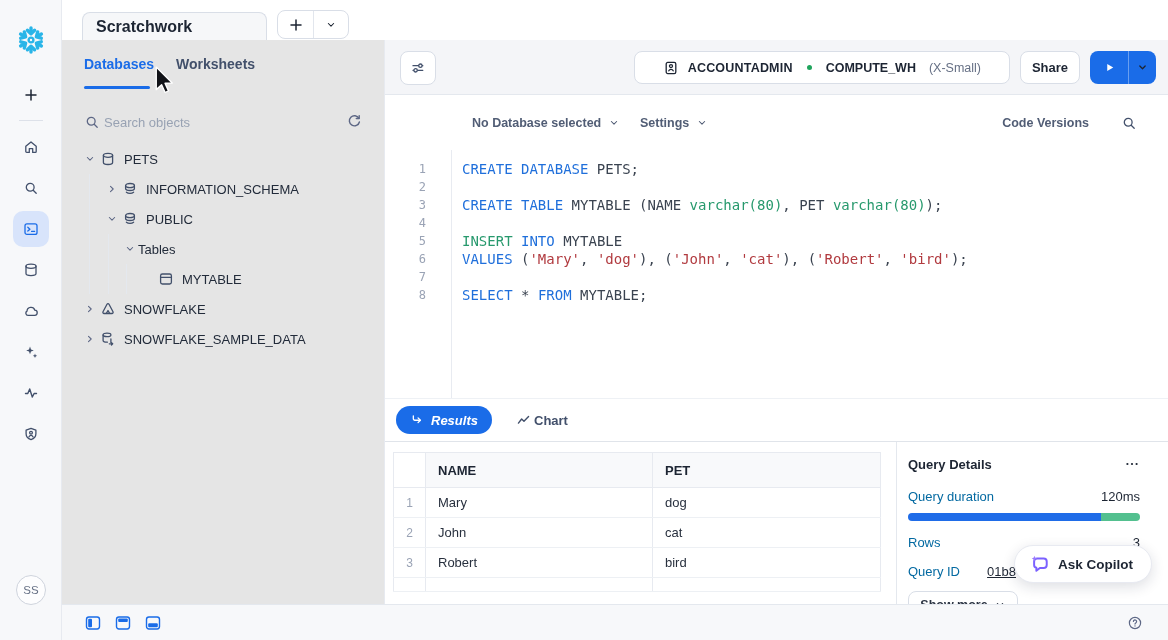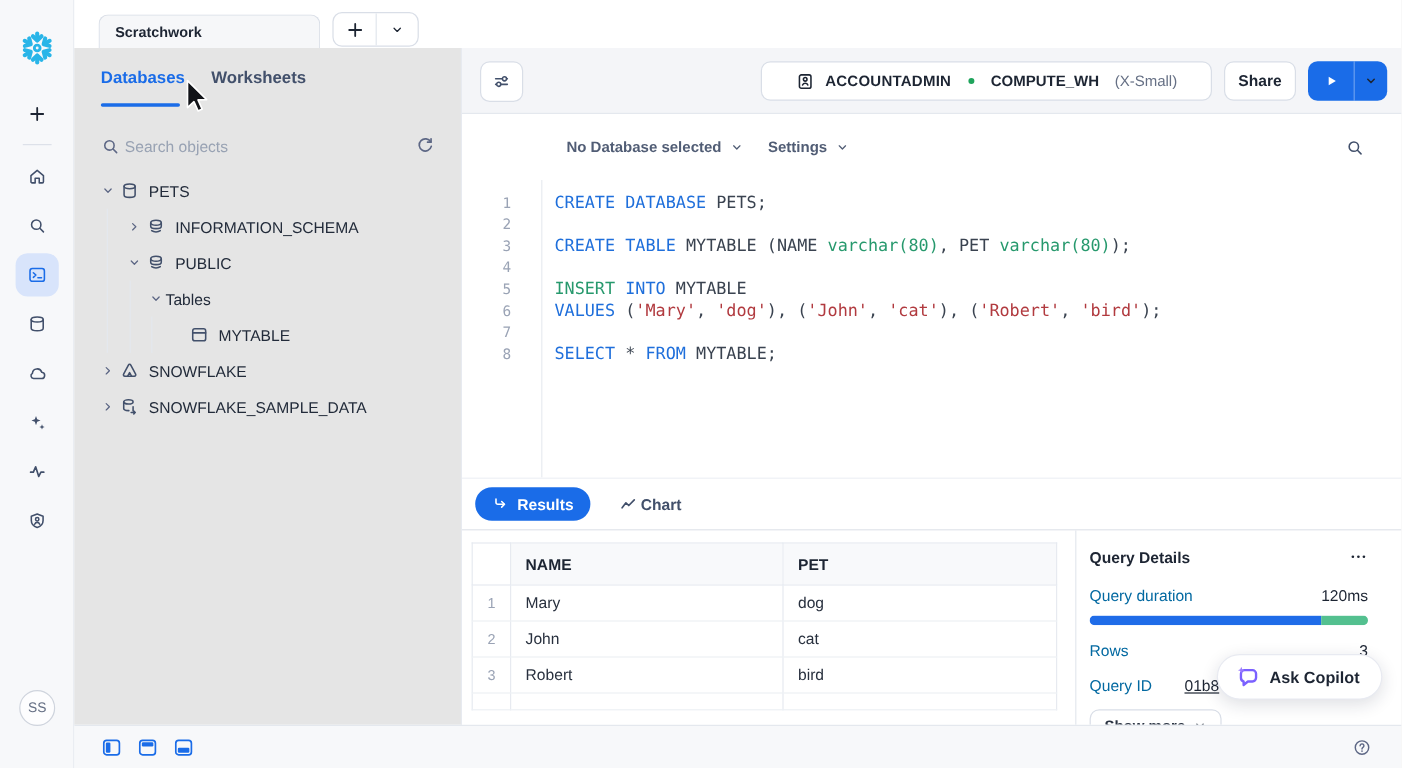--- a/index.html
+++ b/index.html
@@ -11,21 +11,21 @@
   .rail-logo { position:absolute; left:15px; top:24px; width:32px; height:32px; }
   .rail-plus { position:absolute; left:13px; top:79px; width:36px; height:32px; display:flex; align-items:center; justify-content:center; cursor:pointer; }
   .rail-divider { position:absolute; left:19px; top:120px; width:24px; height:1px; background:#dde1e9; }
   .rail-nav { position:absolute; left:13px; top:129px; width:36px; display:flex; flex-direction:column; gap:5px; }
   .rail-item { width:36px; height:36px; border-radius:10px; display:flex; align-items:center; justify-content:center; color:#42506b; }
   .rail-item.active { background:#d8e4fb; color:#1a6ce8; }
   .rail-avatar { position:absolute; left:16px; top:575px; width:30px; height:30px; border-radius:50%; border:1px solid #cfd4dd; display:flex; align-items:center; justify-content:center; font-size:11.5px; color:#667085; background:#fdfdfe; }
 
   
   .topbar { position:absolute; left:62px; top:0; right:0; height:40px; background:#fff; }
-  .ws-tab { position:absolute; left:20px; top:12px; width:185px; height:28px; background:#f6f7f9; border:1px solid #d9dee7; border-bottom:none; border-radius:8px 8px 0 0; display:flex; align-items:center; padding-left:13px; font-size:12px; font-weight:700; color:#1d2533; }
+  .ws-tab { position:absolute; left:20px; top:12px; width:185px; height:28px; background:#f6f7f9; border:1px solid #d9dee7; border-bottom:none; border-radius:8px 8px 0 0; display:flex; align-items:center; padding-left:13px; font-size:16px; font-weight:700; color:#1d2533; }
   .newtab-group { position:absolute; left:215px; top:10px; height:29px; display:flex; border:1px solid #d9dee7; border-radius:8px; background:#fff; overflow:hidden; }
   .newtab-group .seg { width:35px; display:flex; align-items:center; justify-content:center; color:#1d2533; }
   .newtab-group .seg + .seg { border-left:1px solid #e2e6ed; }
 
   
   .sidebar { position:absolute; left:62px; top:40px; width:323px; height:564px; background:#e5e5e5; border-right:1px solid #e7eaf0; }
   .side-tabs { position:relative; height:52px; }
   .side-tab { position:absolute; top:16px; font-size:14px; font-weight:600; }
   .side-tab.db { left:22px; color:#1a6ce8; }
   .side-tab.ws { left:114px; color:#42506b; }
@@ -68,21 +68,21 @@
   .code-area { position:absolute; left:0; top:110px; right:0; height:248px; background:#fff; display:flex; }
   .gutter { width:67px; border-right:1px solid #e8ebf1; padding-top:10px; flex:none; }
   .gutter .ln { height:18px; line-height:18px; text-align:right; padding-right:25px; font-family:"DejaVu Sans Mono", monospace; font-size:12px; color:#9aa3b5; }
   .code-lines { padding:10px 0 0 10px; font-family:"DejaVu Sans Mono", monospace; font-size:14px; white-space:pre; }
   .code-lines .cl { height:18px; line-height:18px; }
   .tk-kw { color:#1f6fdb; } .tk-fn { color:#27996d; } .tk-str { color:#b13a3f; } .tk-pl { color:#3a4350; }
 
   
   .results { position:absolute; left:0; top:358px; right:0; bottom:0; border-top:1px solid #eef1f5; background:#fff; }
   .rtabs { position:relative; height:43px; border-bottom:1px solid #e0e4ea; }
-  .results-pill { position:absolute; left:11px; top:7px; height:28px; border-radius:14px; background:#1a6ce8; color:#fff; display:flex; align-items:center; gap:7px; padding:0 14px; font-size:13px; font-weight:700; }
+  .results-pill { position:absolute; left:11px; top:7px; height:28px; border-radius:14px; background:#1a6ce8; color:#fff; display:flex; align-items:center; gap:7px; padding:0 14px; font-size:13px; font-weight:700;font-style:italic; }
   .chart-tab { position:absolute; left:131px; top:7px; height:28px; display:flex; align-items:center; gap:3px; font-size:13px; font-weight:600; color:#42506b; }
   .rtab-icons { position:absolute; right:24px; top:0; height:43px; display:flex; align-items:center; gap:22px; color:#4a5469; }
   .rbody { position:absolute; left:0; top:43px; right:0; bottom:0; display:flex; }
   .table-wrap { flex:1; position:relative; overflow:hidden; }
   table.grid { position:absolute; left:8px; top:10px; border-collapse:collapse; table-layout:fixed; background:#fff; }
   table.grid th, table.grid td { border:1px solid #e7eaf0; font-size:13px; padding:0 12px; text-align:left; overflow:hidden; }
   table.grid th { height:35px; background:#f8f9fb; font-weight:700; color:#1d2533; }
   table.grid td { height:30px; color:#28303e; border-color:#edf0f4; border-left-color:#e7eaf0; border-right-color:#e7eaf0; }
   table.grid .rownum { text-align:center; color:#9aa3b5; font-size:12px; padding:0; background:#fff; }
   table.grid tr.partial td { height:14px; }
@@ -401,20 +401,23 @@
             </svg>
           </span>
       </div>
       <div class="etool-item etool-db">
         <span>No Database selected</span>
         <span class="icn" id="db-sel-chev">
             <svg width="12" height="12" viewBox="0 0 16 16" fill="none" stroke="currentColor" stroke-width="1.3" stroke-linecap="round" stroke-linejoin="round">
               <path d="m4.5 6 3.5 3.6L11.5 6" stroke-width="1.4"></path>
             </svg>
           </span>
+      </div>
+      <div class="etool-item etool-cv">
+        <span>Code Versions</span>
       </div>
       <div class="etool-item etool-search" id="editor-search">
           <svg width="16" height="16" viewBox="0 0 16 16" fill="none" stroke="currentColor" stroke-width="1.3" stroke-linecap="round" stroke-linejoin="round">
             <circle cx="7.2" cy="7.2" r="3.9"></circle>
             <path d="m10.2 10.2 3 3"></path>
           </svg>
         </div>
     </div>
 
     <div class="code-area">

